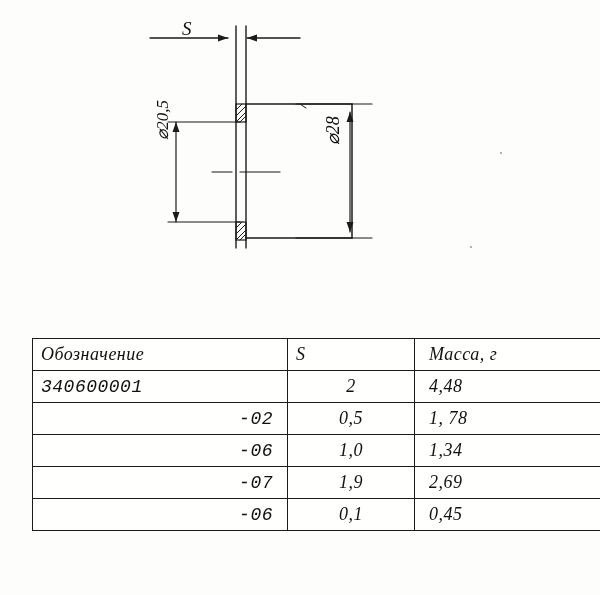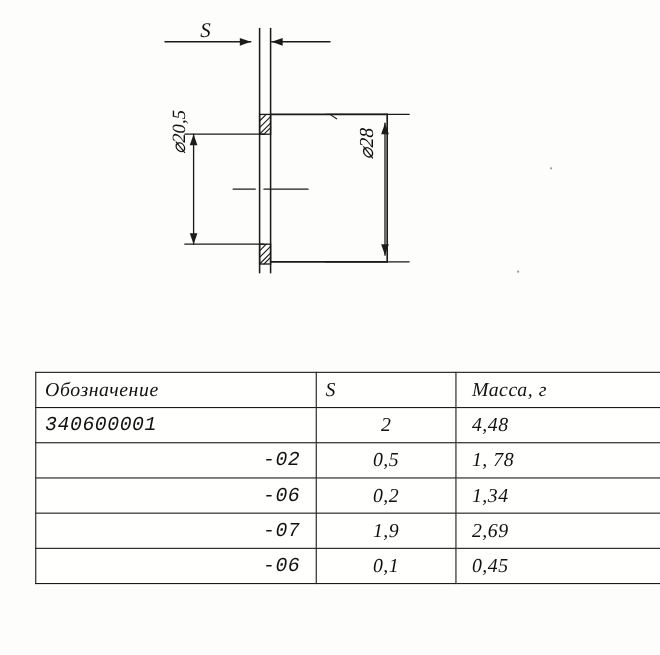--- a/index.html
+++ b/index.html
@@ -188,21 +188,21 @@
           <td class="c-s">2</td>
           <td class="c-mass">4,48</td>
         </tr>
         <tr>
           <td class="c-desig">-02</td>
           <td class="c-s">0,5</td>
           <td class="c-mass">1, 78</td>
         </tr>
         <tr>
           <td class="c-desig">-06</td>
-          <td class="c-s">0,2</td>
+          <td class="c-s">1,0</td>
           <td class="c-mass">1,34</td>
         </tr>
         <tr>
           <td class="c-desig">-07</td>
           <td class="c-s">1,9</td>
           <td class="c-mass">2,69</td>
         </tr>
         <tr>
           <td class="c-desig">-06</td>
           <td class="c-s">0,1</td>

